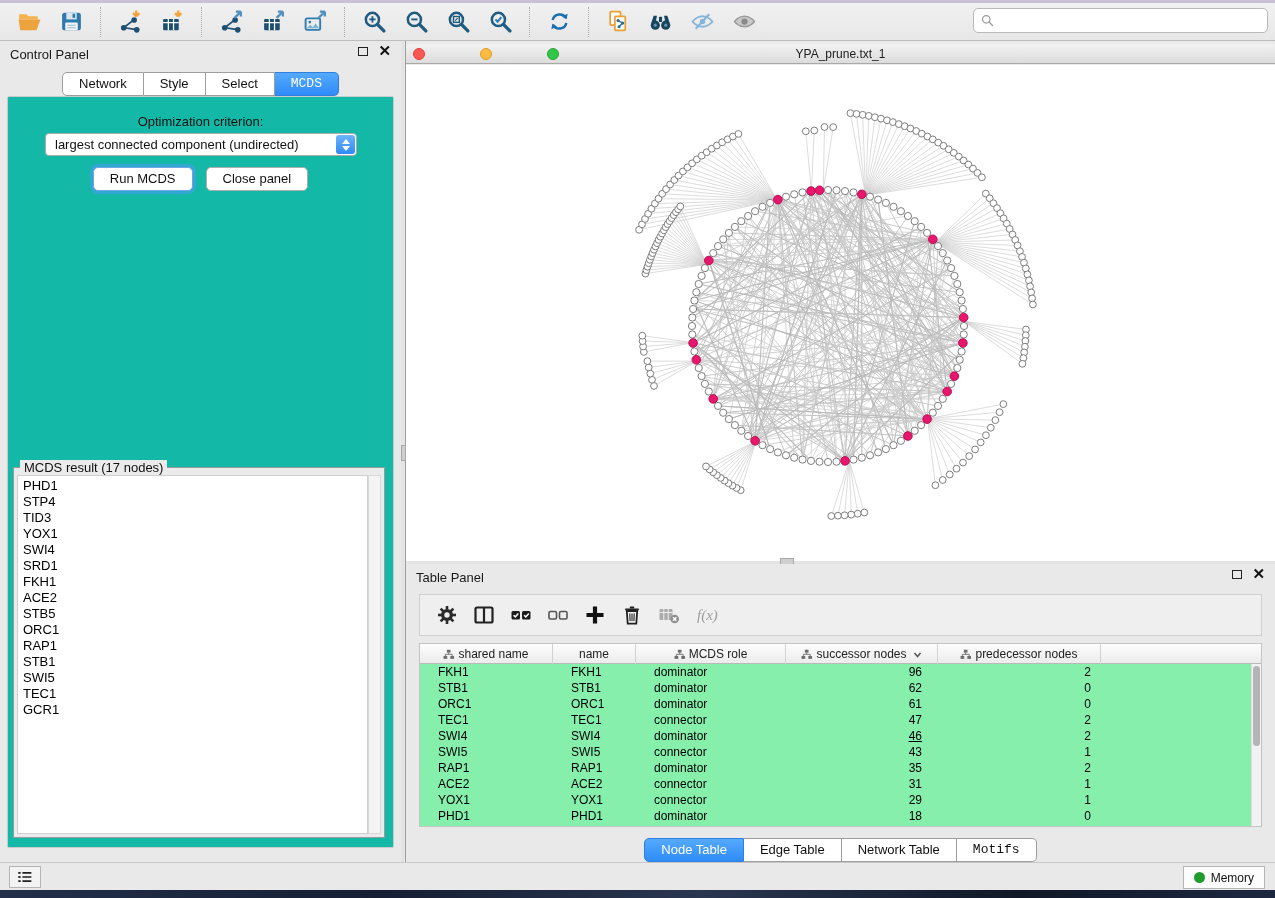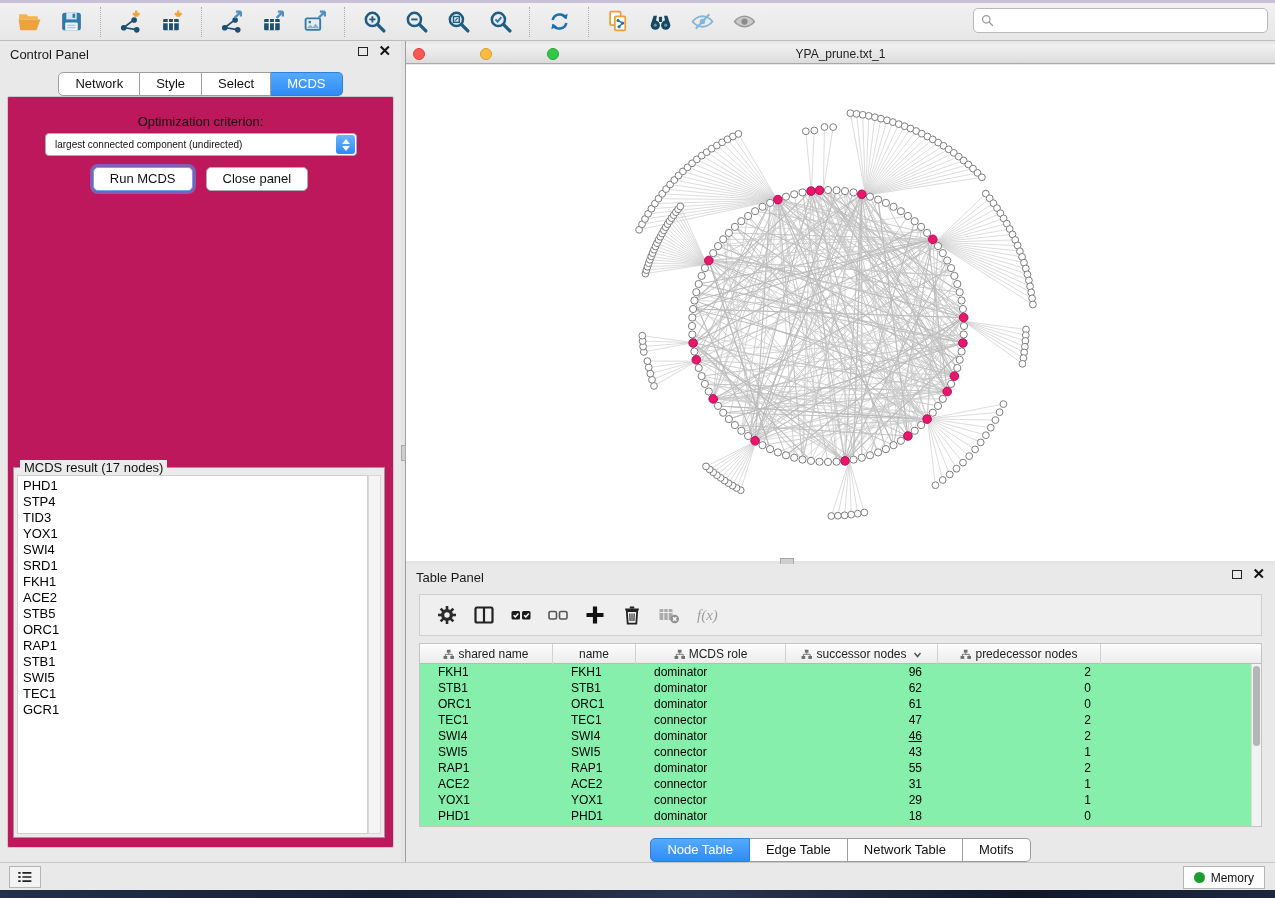--- a/index.html
+++ b/index.html
@@ -25,28 +25,28 @@
   .panel-head { position:relative; height:26px; display:flex; align-items:center; padding:0 10px; }
   .panel-title { font-size:13px; color:#1a1a1a; }
   .panel-head-icons { position:absolute; right:10px; top:5px; display:flex; gap:10px; align-items:center; }
   .float-ic { width:10px; height:9px; border:1.5px solid #222; display:inline-block; }
   .close-ic { font-size:15px; font-weight:bold; color:#111; line-height:10px; }
 
   .tabgroup { display:flex; justify-content:center; margin-top:5px; }
   .tabseg { font-size:13px; color:#111; background:#fff; border:1px solid #9d9d9d; border-left:none;
             padding:3px 16px 4px; cursor:default; }
   .tabseg:first-child { border-left:1px solid #9d9d9d; border-radius:5px 0 0 5px; }
-  .tabseg:last-child { border-radius:0 5px 5px 0; }
+  .tabseg:last-child { border-radius:0 5px 5px 0;font-family:Liberation Mono, monospace; }
   .tabseg.sel { background:linear-gradient(#55aafd,#2f8bf7); border-color:#2f7fe0; color:#fff; }
 
   #cp-content { position:absolute; left:7px; top:55px; width:387px; height:752px;
-                background:#be185d; border:1px solid #c9c9c9; border-radius:2px; }
+                background:#14b8a6; border:1px solid #c9c9c9; border-radius:2px; }
   #opt-label { text-align:center; margin-top:17px; font-size:13px; color:#111; }
   #opt-select { position:absolute; left:37px; top:36px; width:312px; height:23px; background:#fff;
-                border:1px solid #ababab; border-radius:4px; font-size:10px; color:#111;
+                border:1px solid #ababab; border-radius:4px; font-size:13px; color:#111;
                 display:flex; align-items:center; padding-left:9px; }
   #opt-stepper { position:absolute; right:1px; top:1px; width:19px; height:19px; border-radius:3px;
                  background:linear-gradient(#6cb4fd,#2e8af6); display:flex; flex-direction:column;
                  align-items:center; justify-content:center; gap:2px; }
   .tri-up { width:0; height:0; border-left:4px solid transparent; border-right:4px solid transparent; border-bottom:5px solid #fff; }
   .tri-dn { width:0; height:0; border-left:4px solid transparent; border-right:4px solid transparent; border-top:5px solid #fff; }
   #btn-row { position:absolute; left:0; top:70px; width:100%; display:flex; justify-content:center; gap:13px; }
   .btn { background:#fff; border:1px solid #adadad; border-radius:5px; font-size:13px; color:#111;
          padding:3px 16px 4px; font-family:"Liberation Sans",sans-serif; }
   .btn.focus-ring { box-shadow:0 0 0 3px rgba(77,155,252,.55); border-color:#6ba7e0; }
@@ -1129,21 +1129,21 @@
               <div class="td l" style="width: 133px;">SWI5</div>
               <div class="td l" style="width: 83px;">SWI5</div>
               <div class="td l" style="width: 150px;">connector</div>
               <div class="td r" style="width: 152px; padding-right: 16px;">43</div>
               <div class="td r" style="width: 163px; padding-right: 10px;">1</div>
             </div>
             <div class="tr">
               <div class="td l" style="width: 133px;">RAP1</div>
               <div class="td l" style="width: 83px;">RAP1</div>
               <div class="td l" style="width: 150px;">dominator</div>
-              <div class="td r" style="width: 152px; padding-right: 16px;">55</div>
+              <div class="td r" style="width: 152px; padding-right: 16px;">35</div>
               <div class="td r" style="width: 163px; padding-right: 10px;">2</div>
             </div>
             <div class="tr">
               <div class="td l" style="width: 133px;">ACE2</div>
               <div class="td l" style="width: 83px;">ACE2</div>
               <div class="td l" style="width: 150px;">connector</div>
               <div class="td r" style="width: 152px; padding-right: 16px;">31</div>
               <div class="td r" style="width: 163px; padding-right: 10px;">1</div>
             </div>
             <div class="tr">

